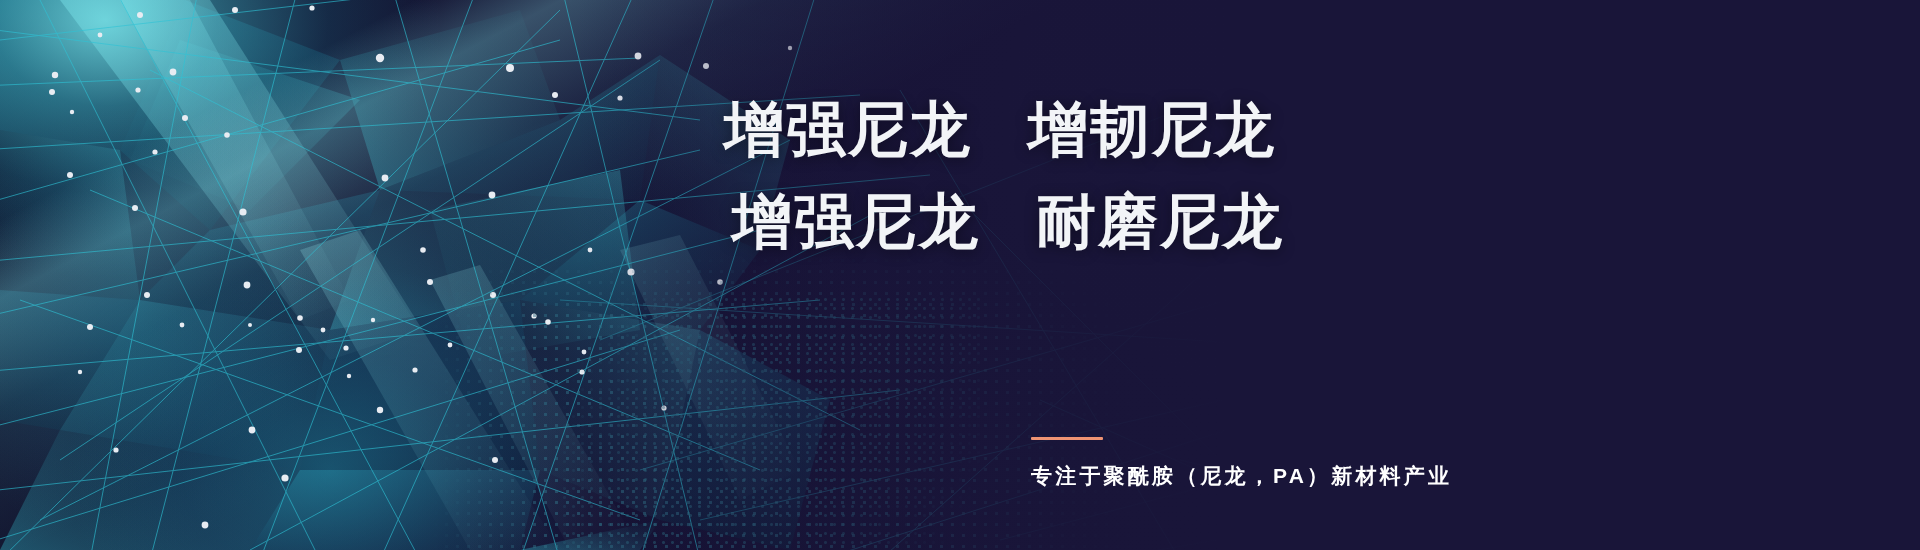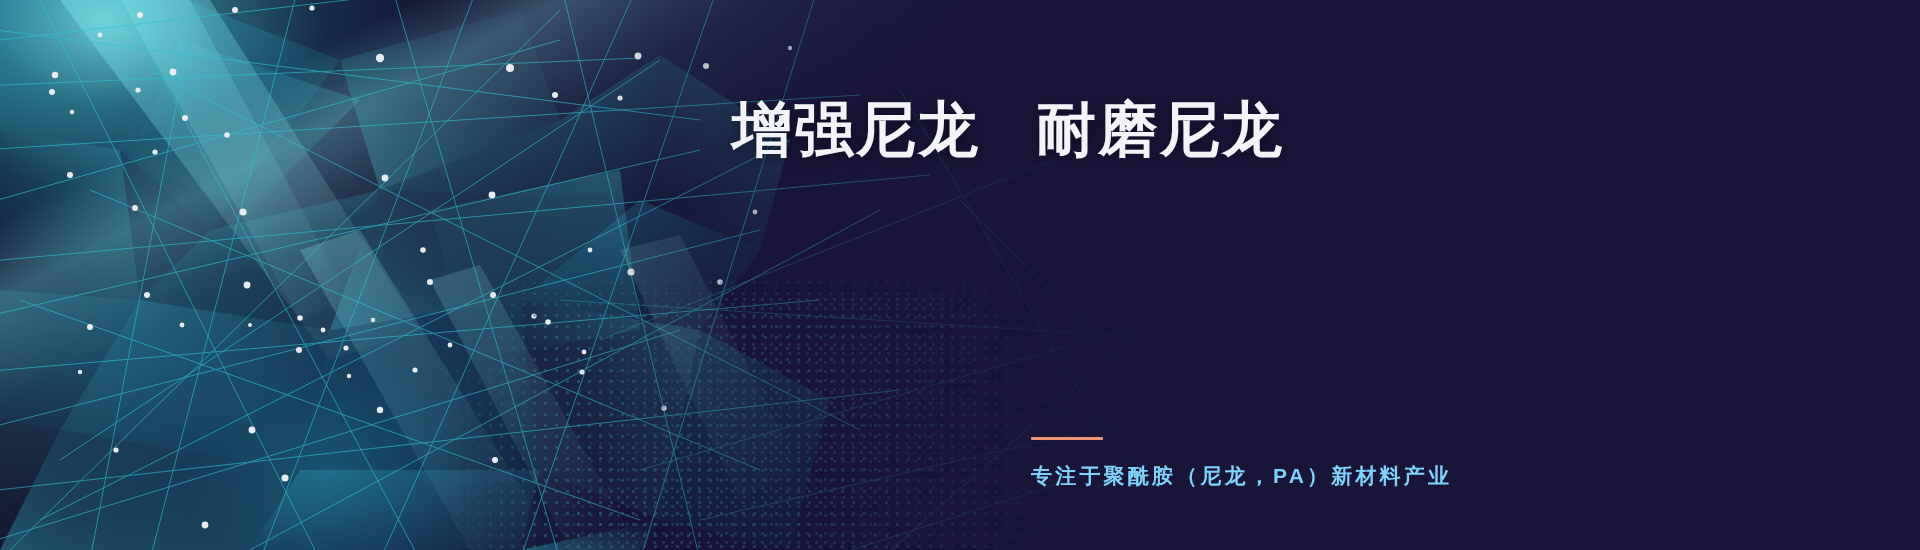--- a/index.html
+++ b/index.html
@@ -116,21 +116,21 @@
     top: 437px;
     width: 72px;
     height: 3px;
     background: #f09473;
     border-radius: 1px;
   }
   .subtitle {
     position: absolute;
     left: 1031px;
     top: 462px;
-    color: #7dd3fc;
+    color: #ffffff;
     font-size: 21px;
     font-weight: 700;
     letter-spacing: 3.2px;
     white-space: pre;
   }
 </style>
 </head>
 <body>
 
 <div id="banner">
@@ -299,20 +299,21 @@
         <circle cx="790" cy="48" r="2.2"></circle>
     </g>
   </svg>
 
   <div class="layer bg-halftone"></div>
   <div class="layer bg-halftone-2"></div>
 
   <div class="layer bg-fade"></div>
 
   <div class="copy">
+    <div class="headline-line l1">增强尼龙   增韧尼龙</div>
     <div class="headline-line l2">增强尼龙   耐磨尼龙</div>
   </div>
 
   <div class="divider-row"></div>
 
   <div class="subtitle">专注于聚酰胺（尼龙，PA）新材料产业</div>
 
 </div>
 
 </body></html>

